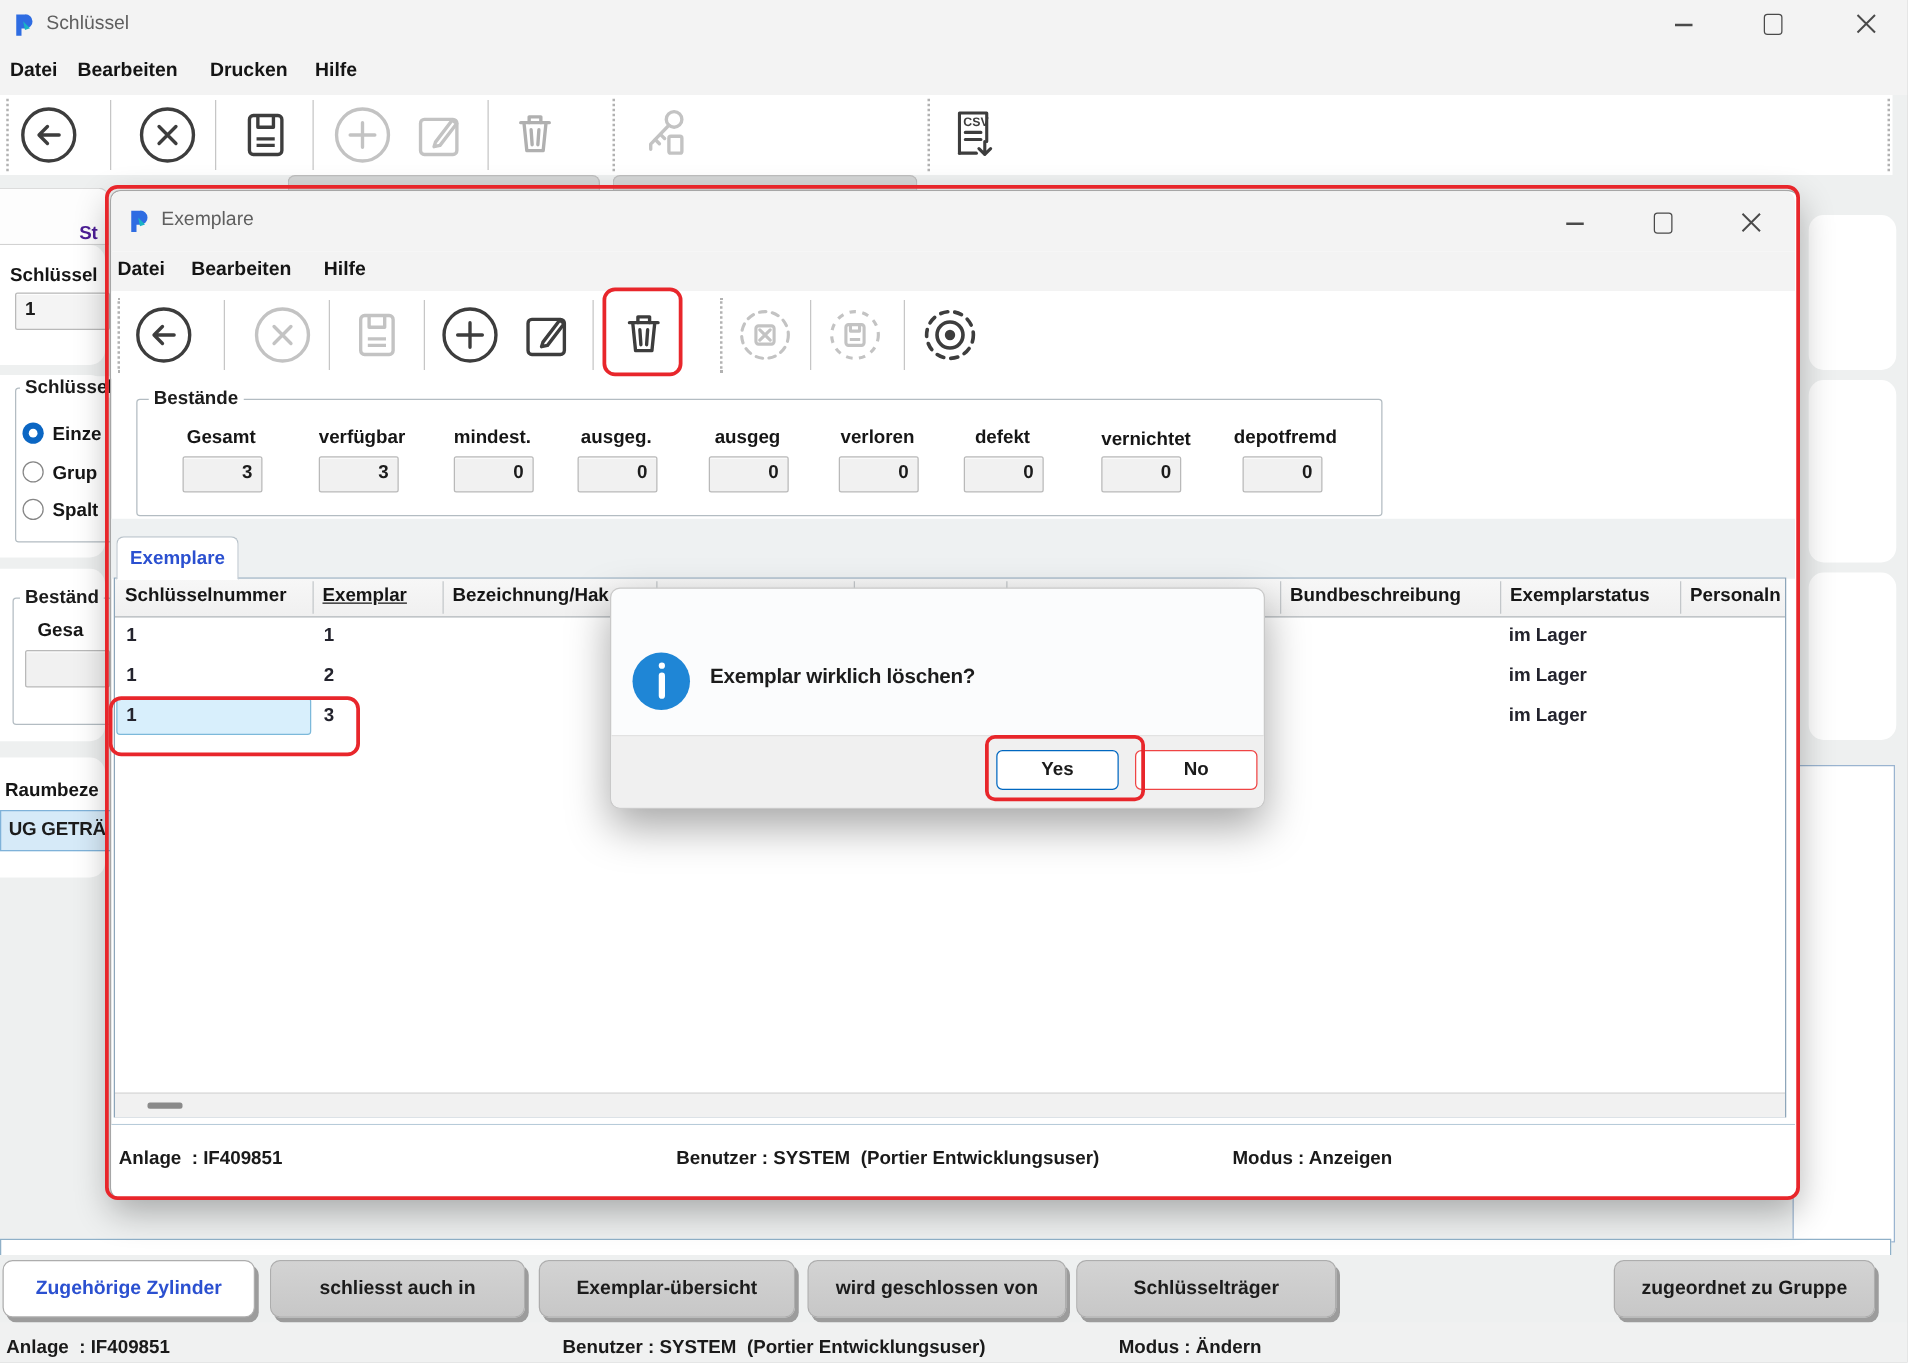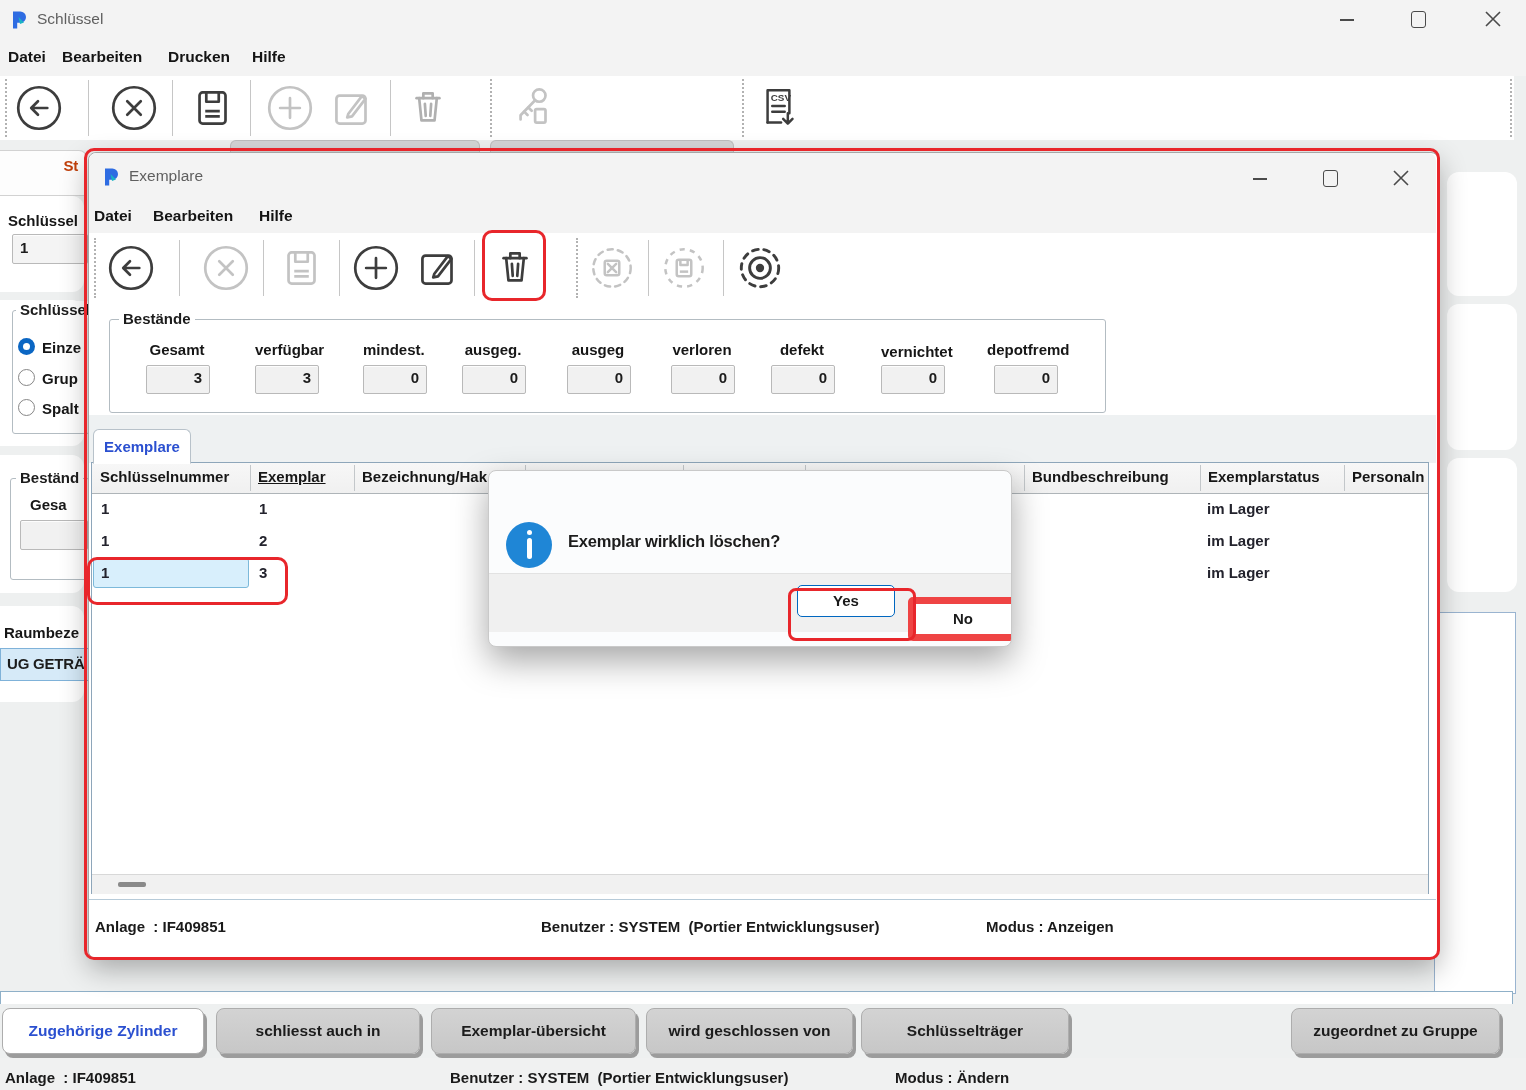--- a/index.html
+++ b/index.html
@@ -45,21 +45,21 @@
   .scrollthumb{background:#8a8a8a;border-radius:2px;}
   .statusbar-ex{background:#fff;border-top:1px solid #b7cbd9;border-radius:0 0 8px 8px;}
   .statustext{font-weight:600;color:#1a1a1a;}
   .annot{border:3px solid #e8262b;border-radius:10px;pointer-events:none;}
   .dialog{background:#fbfcfd;border:1px solid #c9c9c9;border-radius:8px;
           box-shadow:0 14px 34px rgba(0,0,0,0.35);overflow:hidden;}
   .dialog-title{background:#f2f4f7;}
   .dialog-footer{background:#f0f0f0;border-top:1px solid #e2e2e2;}
   .btn{background:#fff;border-radius:5px;text-align:center;font-weight:600;font-size:15px;color:#1a1a1a;}
   .btn-default{border:1.6px solid #0067c0;}
-  .btn-normal{border:7px solid #ef4444;margin-top:12px;}
+  .btn-normal{border:1px solid #ef4444;}
   .info-circle{width:46px;height:46px;border-radius:50%;background:#1f86d6;position:relative;}
   .info-circle .dot{position:absolute;left:21px;top:8px;width:5px;height:5px;border-radius:50%;background:#fff;}
   .info-circle .stem{position:absolute;left:21px;top:16px;width:5px;height:21px;border-radius:2.5px;background:#fff;}
   .bottom-btn{border-radius:8px;text-align:center;font-weight:600;font-size:15.5px;
               box-shadow:3px 4px 0 #9c9c9c;border:1px solid #adadad;line-height:44px;height:44px;}
   .bb-normal{background:linear-gradient(#d3d3d3,#c7c7c7);color:#1c1c1c;}
   .bb-active{background:#fff;color:#2b50d0;}
   .ghost-tab{background:#d4d6d6;border:1px solid #bdbdbd;border-bottom:none;border-radius:6px 6px 0 0;}
   .bluebox{background:#fff;border:1px solid #8fb0c8;}
   svg{display:block;}
@@ -160,21 +160,21 @@
         <path d="M34.5 31 v10 m0 0 l-4.5 -4.5 m4.5 4.5 l4.5 -4.5"></path>
         <text x="18" y="19" font-size="9.5" font-weight="bold" fill="currentColor" stroke="none" font-family="Liberation Sans, sans-serif">CSV</text>
         </svg>
     </div>
     <div class="abs vdot" style="left:1510px;top:3px;height:58px;"></div>
   </div>
 
   <div class="abs ghost-tab" style="left:230px;top:140px;width:248px;height:14px;"></div>
   <div class="abs ghost-tab" style="left:490px;top:140px;width:242px;height:14px;"></div>
   <div class="abs" style="left:0;top:150px;width:86px;height:44px;background:#fdfdfd;border-radius:0 8px 0 0;border:1px solid #d2d2d2;border-left:none;">
-    <div class="abs sb" style="right:8px;top:6px;color:#c2410c;margin-left:12px;">St</div>
+    <div class="abs sb" style="right:8px;top:27px;color:#4c1d95;margin-left:12px;">St</div>
   </div>
 
   <div class="abs panel" style="left:1447px;top:172px;width:70px;height:124px;"></div>
   <div class="abs panel" style="left:1447px;top:304px;width:70px;height:146px;"></div>
   <div class="abs panel" style="left:1447px;top:458px;width:70px;height:134px;"></div>
   <div class="abs bluebox" style="left:1434px;top:612px;width:80px;height:380px;border-color:#9ab4d0;"></div>
 
   <div class="abs panel" style="left:-12px;top:196px;width:96px;height:96px;"></div>
   <div class="abs panel" style="left:-12px;top:300px;width:96px;height:146px;"></div>
   <div class="abs panel" style="left:-12px;top:455px;width:96px;height:138px;"></div>
@@ -411,21 +411,21 @@
       <div class="abs statustext pre" style="left:897px;top:18px;">Modus : Anzeigen</div>
     </div>
   </div>
 
   <div class="abs dialog" style="left:488px;top:470px;width:522px;height:175px;z-index:40;">
     <div class="abs info-circle" style="left:17px;top:51px;">
       <div class="dot"></div>
         <div class="stem"></div>
     </div>
     <div class="abs sb" style="left:79px;top:61px;font-size:16.5px;">Exemplar wirklich löschen?</div>
-    <div class="abs dialog-footer" style="left:0;top:102px;width:566px;height:58px;">
+    <div class="abs dialog-footer" style="left:0;top:117px;width:566px;height:58px;">
       <div class="abs btn btn-default" style="left:308px;top:11px;width:96px;height:30px;line-height:30px;">Yes</div>
       <div class="abs btn btn-normal" style="left:419px;top:11px;width:96px;height:30px;line-height:30px;">No</div>
     </div>
   </div>
 
   <div class="abs annot" style="left:84px;top:148px;width:1350px;height:806px;z-index:50;"></div>
   <div class="abs annot" style="left:482px;top:230px;width:58px;height:65px;z-index:51;"></div>
   <div class="abs annot" style="left:87px;top:557px;width:195px;height:42px;z-index:51;"></div>
   <div class="abs annot" style="left:788px;top:588px;width:122px;height:47px;border-radius:8px;z-index:60;"></div>
 

